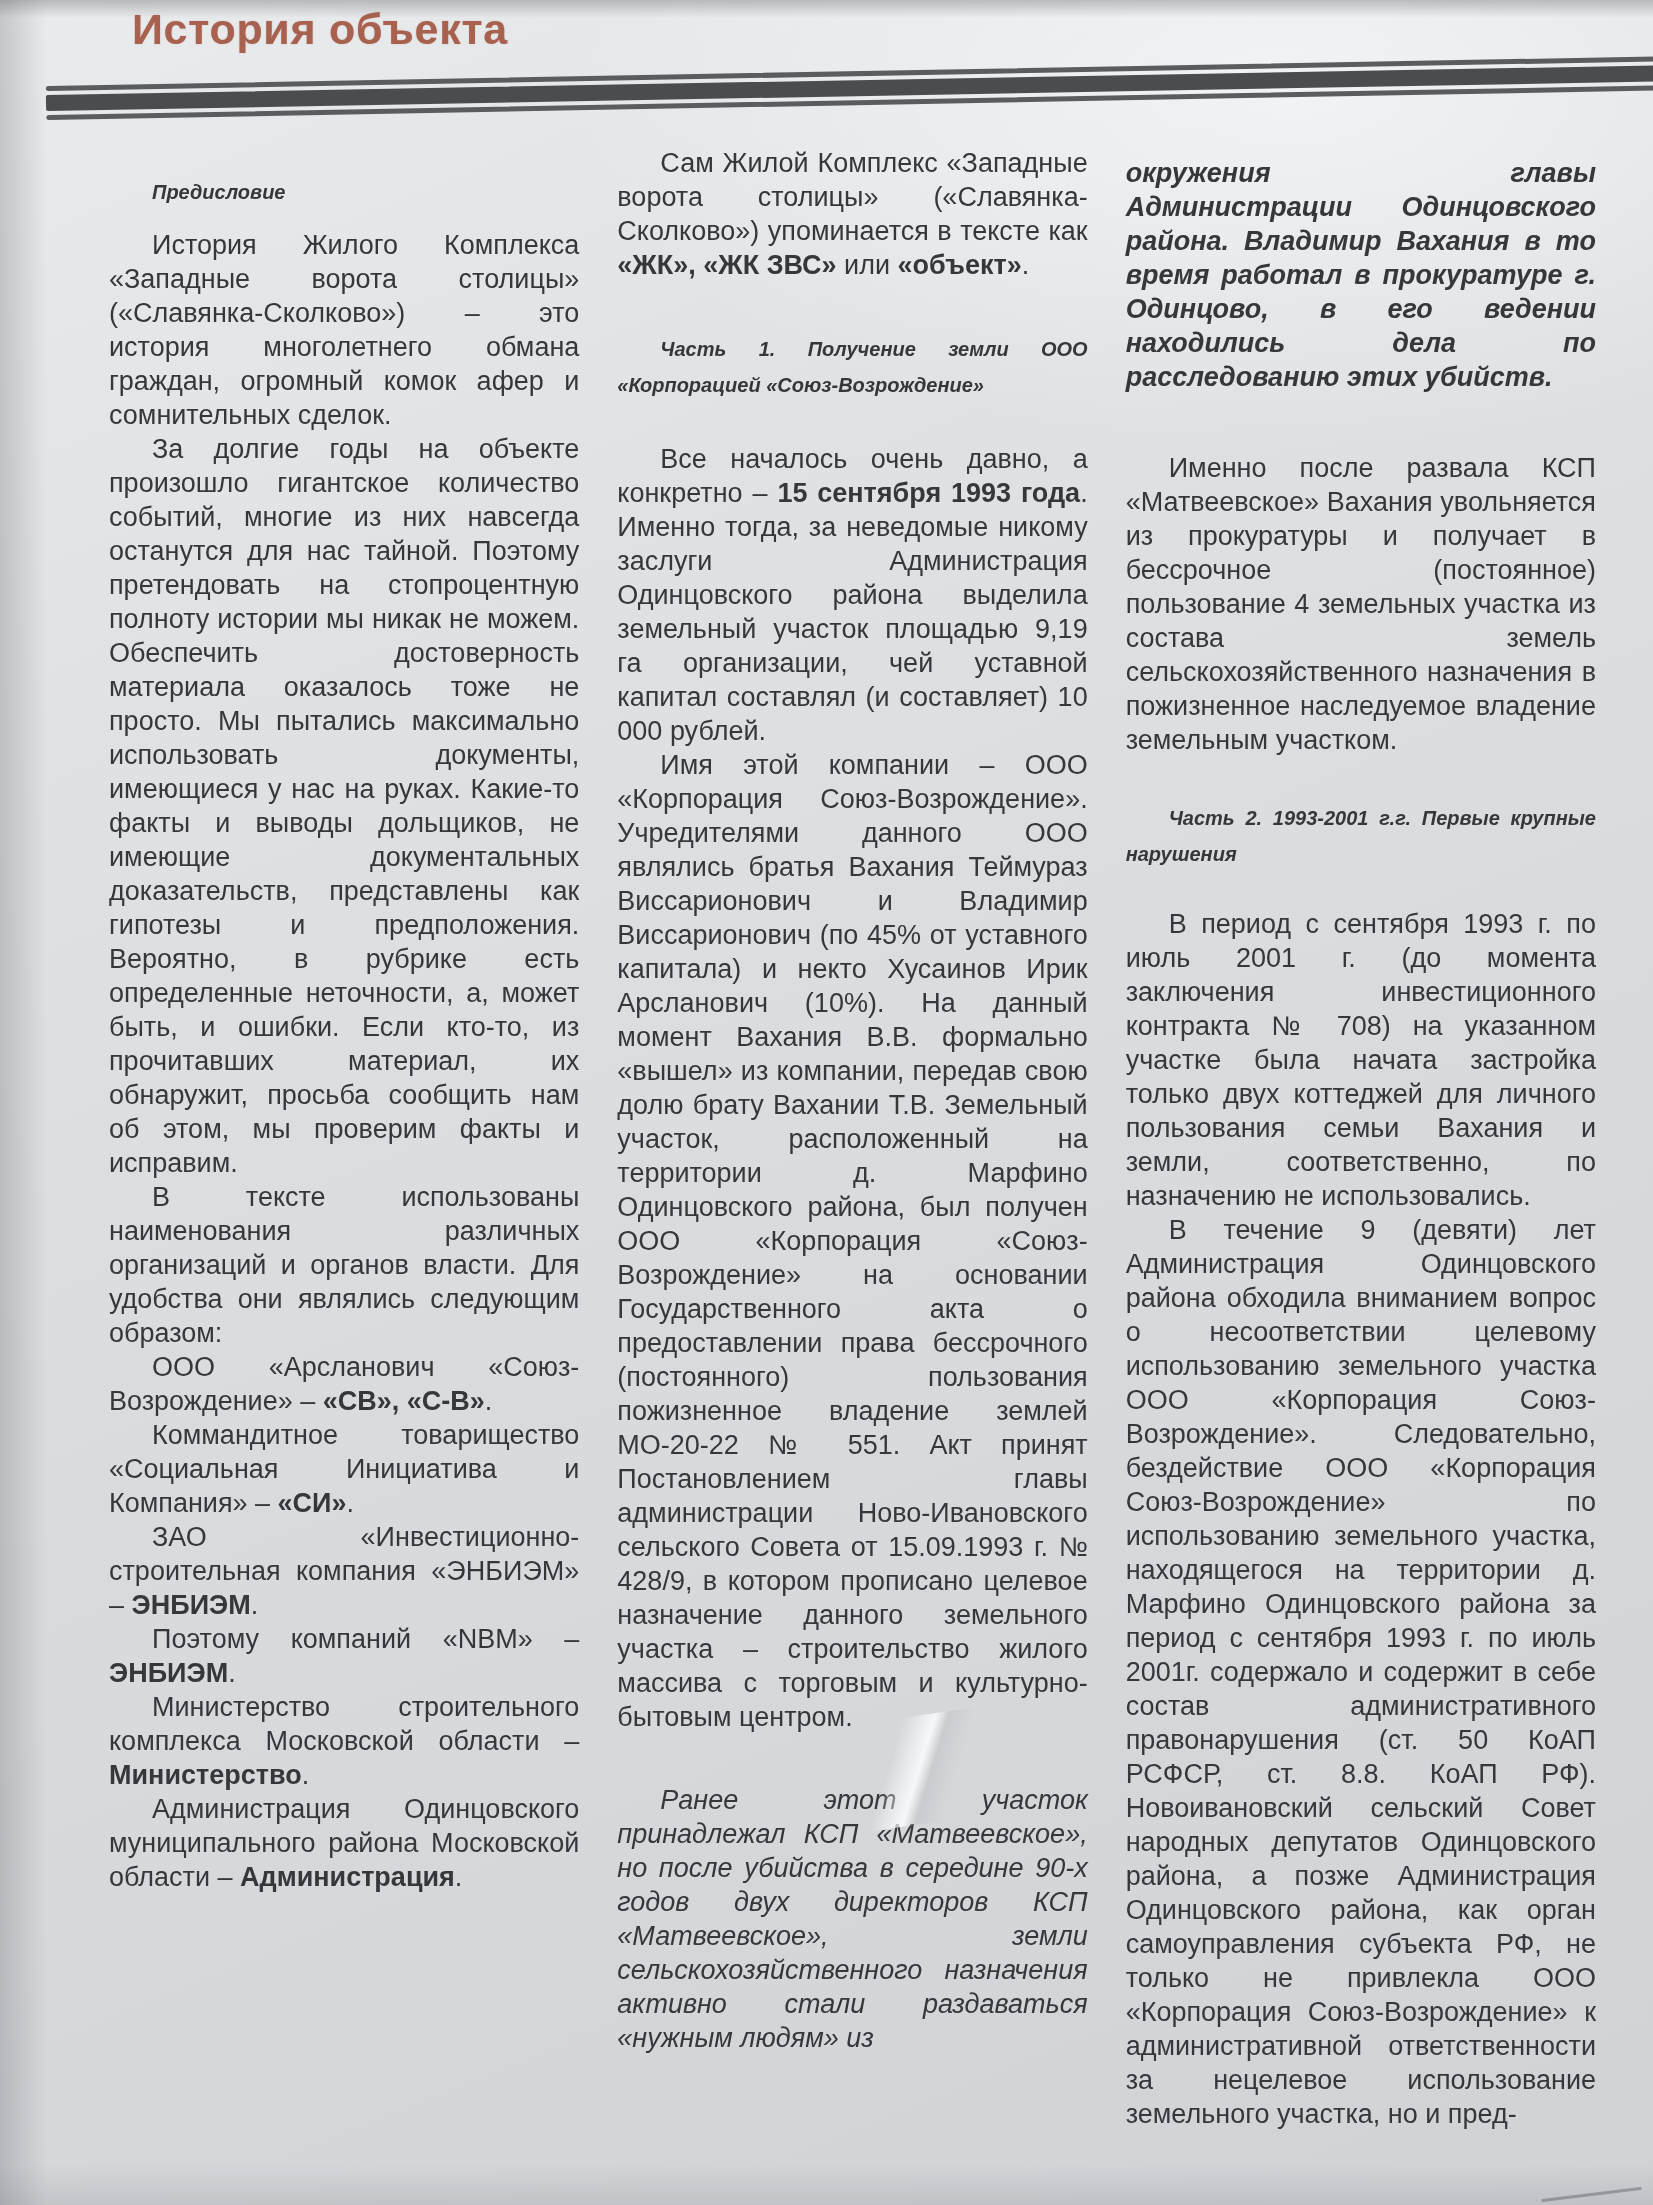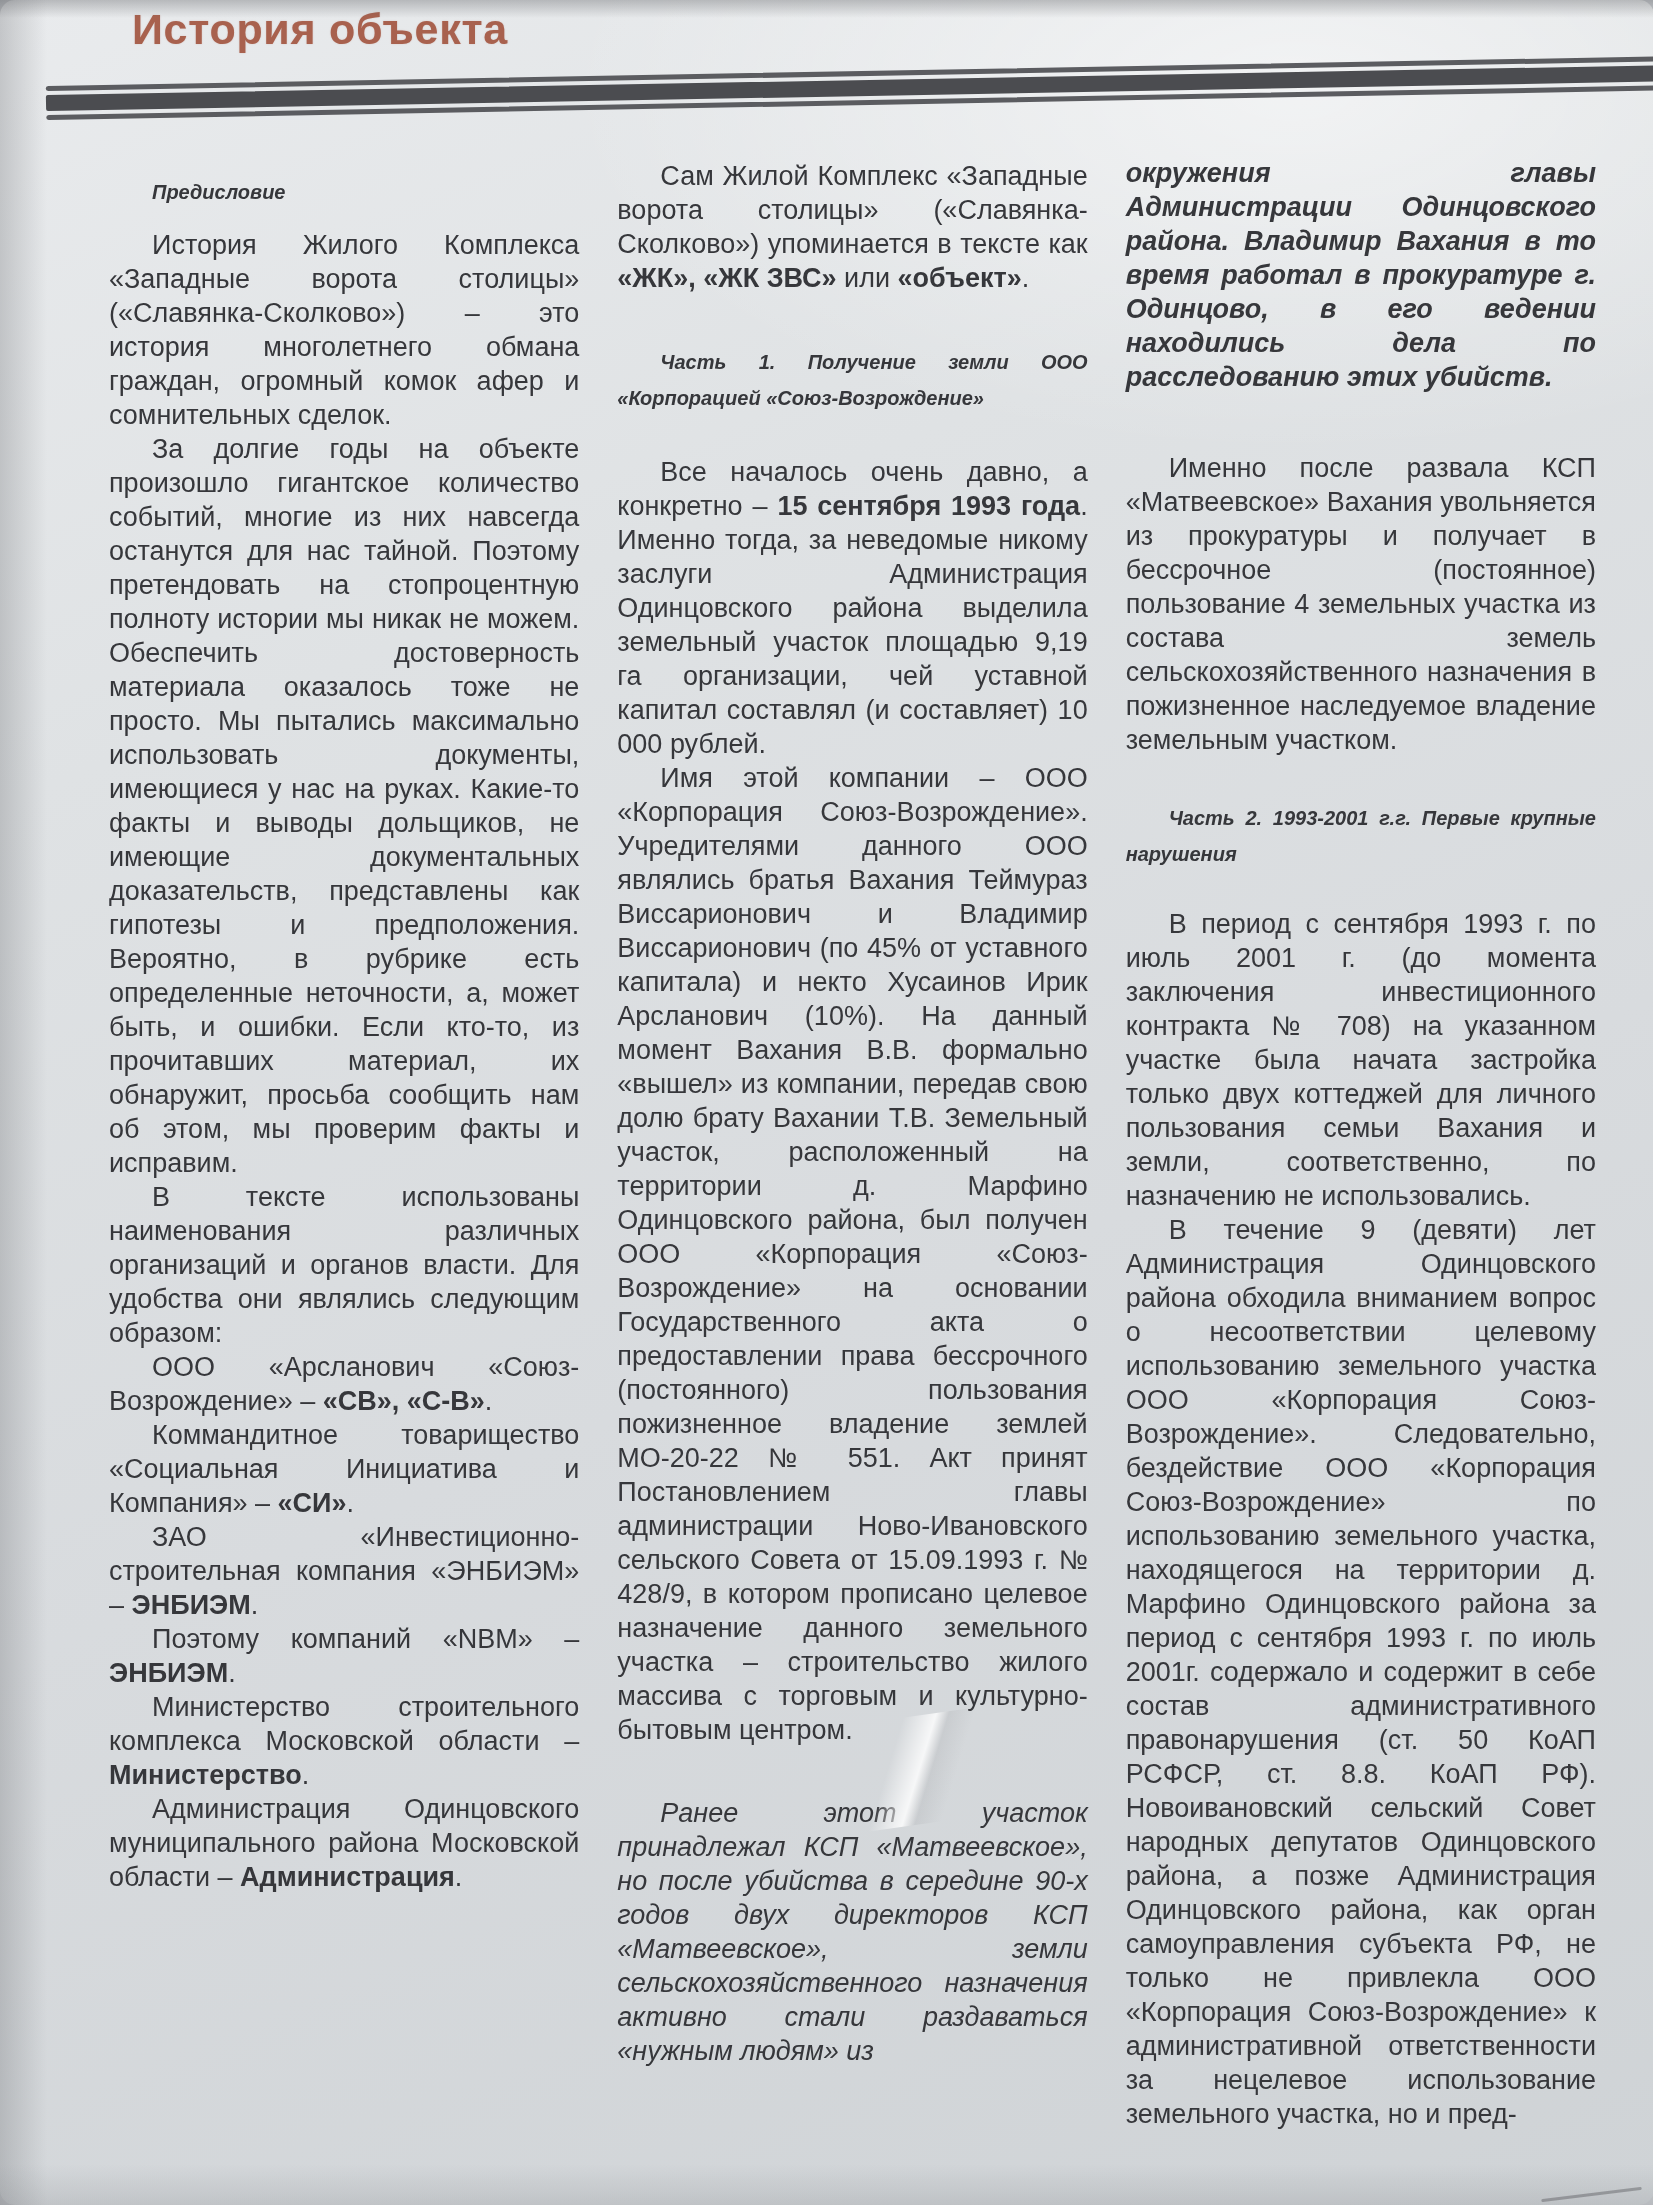--- a/index.html
+++ b/index.html
@@ -8,21 +8,20 @@
     background:#c9ccd0;
     font-family:"Liberation Sans", sans-serif;
     overflow:hidden;
     position:relative;
   }
   .page{
     position:absolute;inset:0;
     background:
       radial-gradient(ellipse 1216px 608px at 78% 4%, rgba(255,255,255,.55), rgba(255,255,255,0) 60%),
       linear-gradient(158deg,#e9ebed 0%,#dfe2e4 28%,#d8dbde 58%,#cfd3d6 100%);
-    border-radius: 15px;
   }
   
   .shade{position:absolute;pointer-events:none;}
   .shade.top{left:0;top:0;right:0;height:17.6px;background:linear-gradient(180deg,rgba(90,92,96,.35),rgba(90,92,96,0));}
   .shade.left{left:0;top:0;bottom:0;width:47px;background:linear-gradient(90deg,rgba(100,102,106,.28),rgba(100,102,106,0));}
   .shade.bottom{left:0;bottom:0;right:0;height:41px;background:linear-gradient(0deg,rgba(110,112,116,.18),rgba(110,112,116,0));}
   .shade.crease{left:777px;top:1716px;width:284px;height:108px;
     background:linear-gradient(115deg,rgba(255,255,255,0) 40%,rgba(255,255,255,.8) 50%,rgba(150,152,156,.18) 54%,rgba(255,255,255,0) 62%);
     transform:rotate(-8deg);}
   .shade.mark{right:12px;bottom:9.5px;width:101px;height:2.7px;background:rgba(90,92,96,.45);transform:rotate(-7deg);border-radius:1.4px;}
@@ -81,21 +80,21 @@
         <p><span>За долгие годы на объекте произошло гигантское количество событий, многие из них навсегда останутся для нас тайной. Поэтому претендовать на стопроцентную полноту истории мы никак не можем. Обеспечить достоверность материала оказалось тоже не просто. Мы пытались максимально использовать документы, имеющиеся у нас на руках. Какие-то факты и выводы дольщиков, не имеющие документальных доказательств, представлены как гипотезы и предположения. Вероятно, в рубрике есть определенные неточности, а, может быть, и ошибки. Если кто-то, из прочитавших материал, их обнаружит, просьба сообщить нам об этом, мы проверим факты и исправим.</span></p>
         <p><span>В тексте использованы наименования различных организаций и органов власти. Для удобства они являлись следующим образом:</span></p>
         <p><span>ООО «Арсланович «Союз-Возрождение» – </span><b>«СВ», «С-В»</b><span>.</span></p>
         <p><span>Коммандитное товарищество «Социальная Инициатива и Компания» – </span><b>«СИ»</b><span>.</span></p>
         <p><span>ЗАО «Инвестиционно-строительная компания «ЭНБИЭМ» – </span><b>ЭНБИЭМ</b><span>.</span></p>
         <p><span>Поэтому компаний «NBM» – </span><b>ЭНБИЭМ</b><span>.</span></p>
         <p><span>Министерство строительного комплекса Московской области – </span><b>Министерство</b><span>.</span></p>
         <p><span>Администрация Одинцовского муниципального района Московской области – </span><b>Администрация</b><span>.</span></p>
       </div>
       <div class="col">
-        <p style="margin-top: 20px;"><span>Сам Жилой Комплекс «Западные ворота столицы» («Славянка-Сколково») упоминается в тексте как </span><b>«ЖК», «ЖК ЗВС»</b><span> или </span><b>«объект»</b><span>.</span></p>
+        <p style="margin-top: 7px;"><span>Сам Жилой Комплекс «Западные ворота столицы» («Славянка-Сколково») упоминается в тексте как </span><b>«ЖК», «ЖК ЗВС»</b><span> или </span><b>«объект»</b><span>.</span></p>
         <h2 style="margin-top: 49px;"><span>Часть 1. Получение земли ООО «Корпорацией «Союз-Возрождение»</span></h2>
         <p style="margin-top: 39px;"><span>Все началось очень давно, а конкретно – </span><b>15 сентября 1993 года</b><span>. Именно тогда, за неведомые никому заслуги Администрация Одинцовского района выделила земельный участок площадью 9,19 га организации, чей уставной капитал составлял (и составляет) 10 000 рублей.</span></p>
         <p><span>Имя этой компании – ООО «Корпорация Союз-Возрождение». Учредителями данного ООО являлись братья Вахания Теймураз Виссарионович и Владимир Виссарионович (по 45% от уставного капитала) и некто Хусаинов Ирик Арсланович (10%). На данный момент Вахания В.В. формально «вышел» из компании, передав свою долю брату Вахании Т.В. Земельный участок, расположенный на территории д. Марфино Одинцовского района, был получен ООО «Корпорация «Союз-Возрождение» на основании Государственного акта о предоставлении права бессрочного (постоянного) пользования пожизненное владение землей МО-20-22 № 551. Акт принят Постановлением главы администрации Ново-Ивановского сельского Совета от 15.09.1993 г. № 428/9, в котором прописано целевое назначение данного земельного участка – строительство жилого массива с торговым и культурно-бытовым центром.</span></p>
         <p class="it" style="margin-top: 49px;"><span>Ранее этот участок принадлежал КСП «Матвеевское», но после убийства в середине 90-х годов двух директоров КСП «Матвеевское», земли сельскохозяйственного назначения активно стали раздаваться «нужным людям» из</span></p>
       </div>
       <div class="col">
         <p class="it ni" style="margin-top: 17px; font-weight: bold;"><span>окружения главы Администрации Одинцовского района. Владимир Вахания в то время работал в прокуратуре г. Одинцово, в его ведении находились дела по расследованию этих убийств.</span></p>
         <p style="margin-top: 57px;"><span>Именно после развала КСП «Матвеевское» Вахания увольняется из прокуратуры и получает в бессрочное (постоянное) пользование 4 земельных участка из состава земель сельскохозяйственного назначения в пожизненное наследуемое владение земельным участком.</span></p>
         <h2 style="margin-top: 43px;"><span>Часть 2. 1993-2001 г.г. Первые крупные нарушения</span></h2>
         <p style="margin-top: 35px;"><span>В период с сентября 1993 г. по июль 2001 г. (до момента заключения инвестиционного контракта № 708) на указанном участке была начата застройка только двух коттеджей для личного пользования семьи Вахания и земли, соответственно, по назначению не использовались.</span></p>

